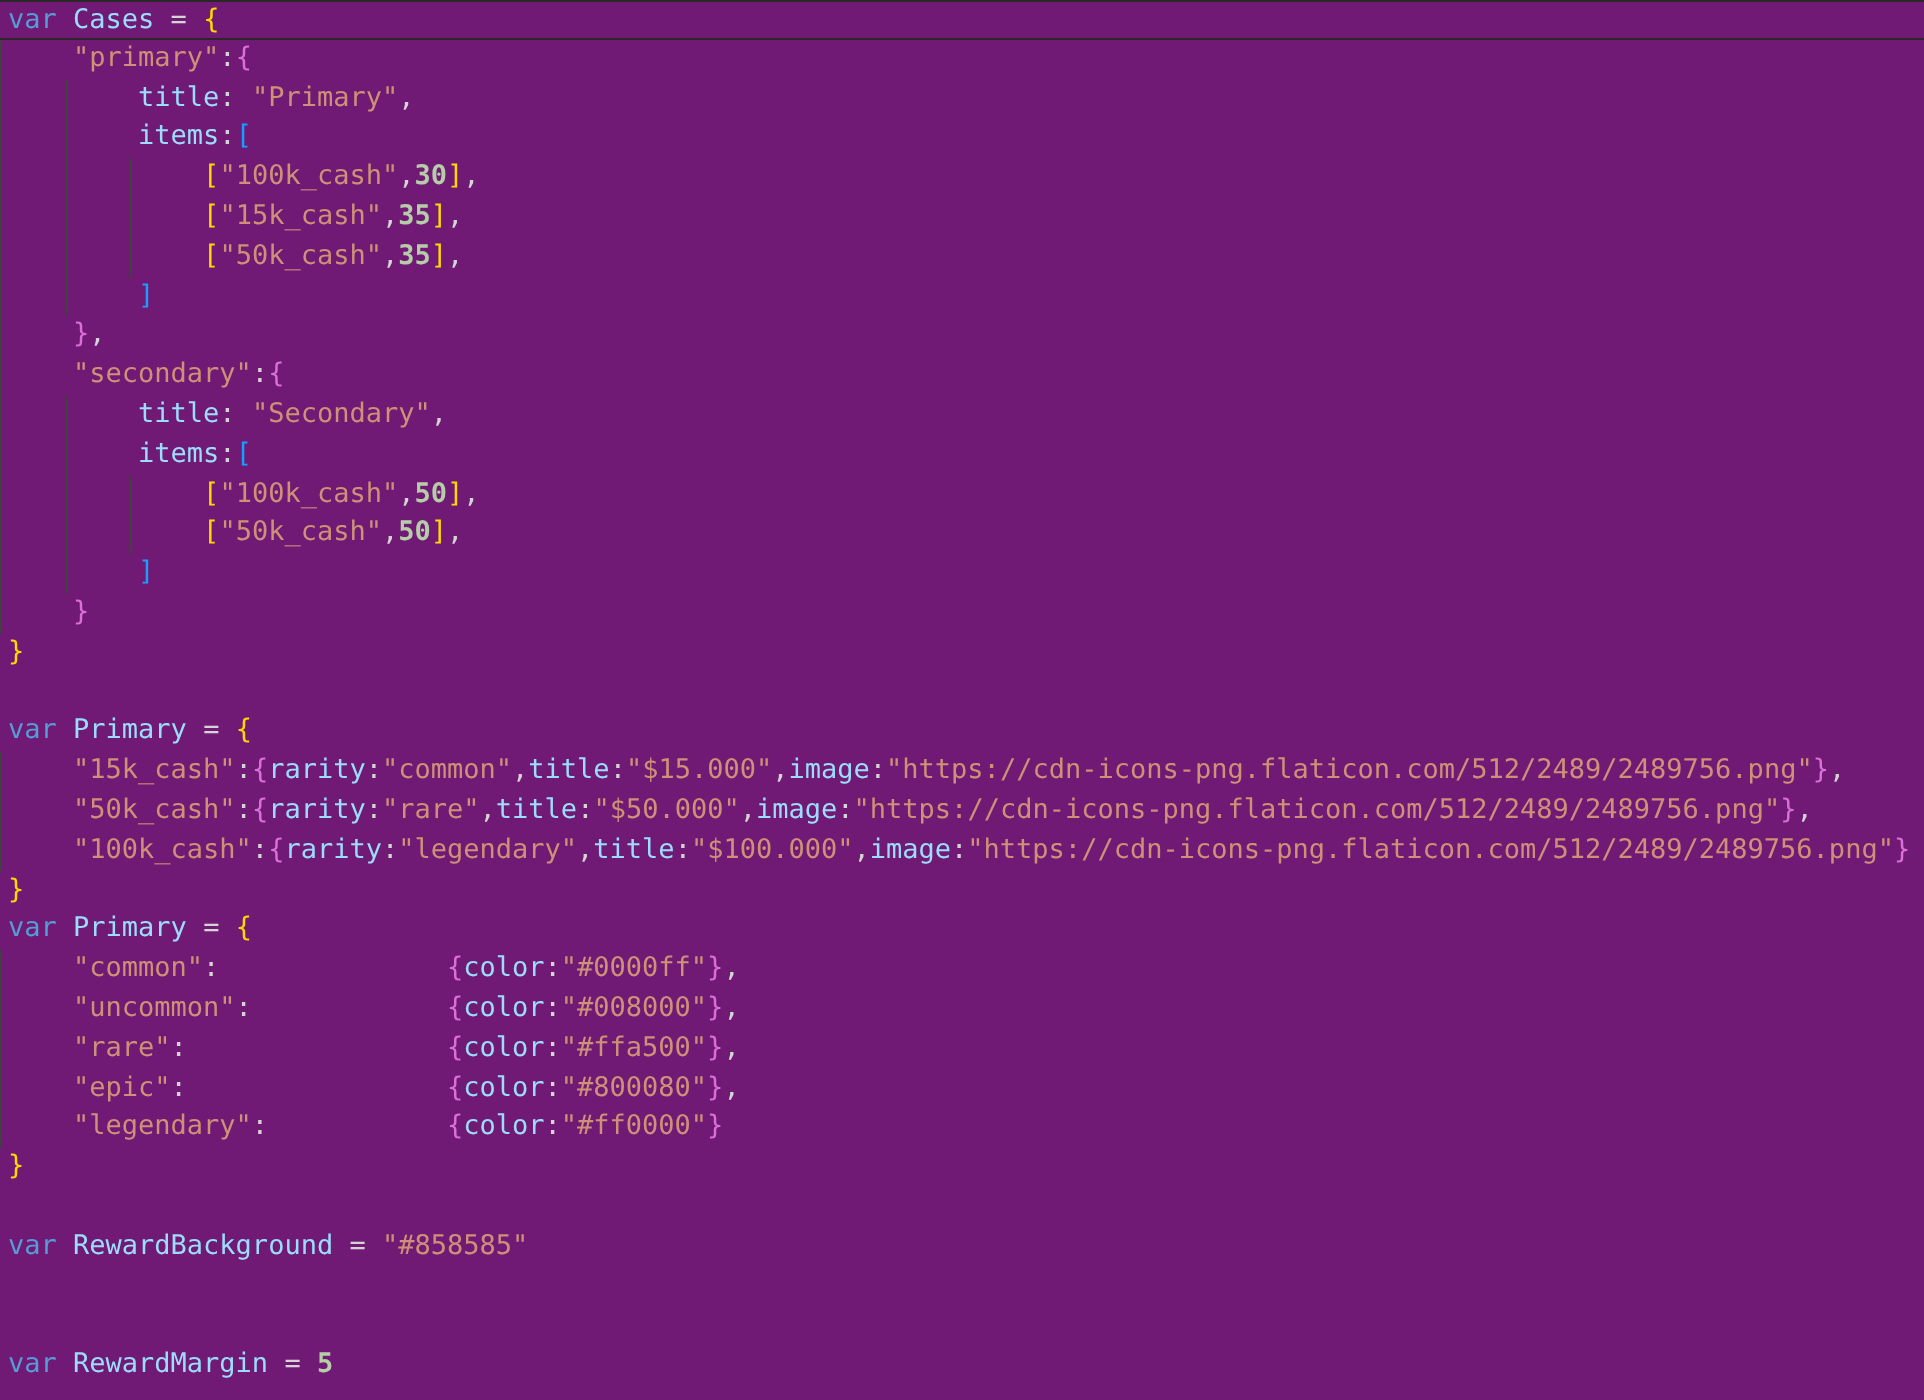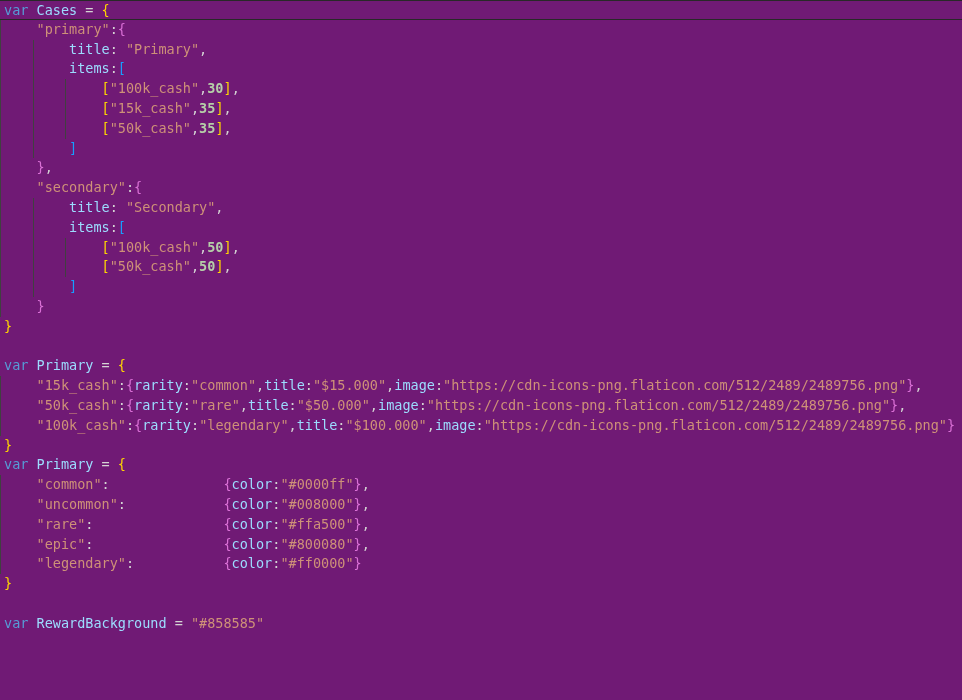--- a/index.html
+++ b/index.html
@@ -111,14 +111,15 @@
       <div class="line"><div class="guides"><div class="guide" style="left: 0px; background: rgb(64, 64, 64);"></div></div><span class="txt"><span class="t-plain">    </span><span class="t-str">"common"</span><span class="t-plain">:              </span><span class="t-b1">{</span><span class="t-var">color</span><span class="t-plain">:</span><span class="t-str">"#0000ff"</span><span class="t-b1">}</span><span class="t-plain">,</span></span></div>
       <div class="line"><div class="guides"><div class="guide" style="left: 0px; background: rgb(64, 64, 64);"></div></div><span class="txt"><span class="t-plain">    </span><span class="t-str">"uncommon"</span><span class="t-plain">:            </span><span class="t-b1">{</span><span class="t-var">color</span><span class="t-plain">:</span><span class="t-str">"#008000"</span><span class="t-b1">}</span><span class="t-plain">,</span></span></div>
       <div class="line"><div class="guides"><div class="guide" style="left: 0px; background: rgb(64, 64, 64);"></div></div><span class="txt"><span class="t-plain">    </span><span class="t-str">"rare"</span><span class="t-plain">:                </span><span class="t-b1">{</span><span class="t-var">color</span><span class="t-plain">:</span><span class="t-str">"#ffa500"</span><span class="t-b1">}</span><span class="t-plain">,</span></span></div>
       <div class="line"><div class="guides"><div class="guide" style="left: 0px; background: rgb(64, 64, 64);"></div></div><span class="txt"><span class="t-plain">    </span><span class="t-str">"epic"</span><span class="t-plain">:                </span><span class="t-b1">{</span><span class="t-var">color</span><span class="t-plain">:</span><span class="t-str">"#800080"</span><span class="t-b1">}</span><span class="t-plain">,</span></span></div>
       <div class="line"><div class="guides"><div class="guide" style="left: 0px; background: rgb(64, 64, 64);"></div></div><span class="txt"><span class="t-plain">    </span><span class="t-str">"legendary"</span><span class="t-plain">:           </span><span class="t-b1">{</span><span class="t-var">color</span><span class="t-plain">:</span><span class="t-str">"#ff0000"</span><span class="t-b1">}</span></span></div>
       <div class="line"><span class="txt"><span class="t-b0">}</span></span></div>
       <div class="line"><span class="txt"></span></div>
       <div class="line"><span class="txt"><span class="t-kw">var</span><span class="t-plain"> </span><span class="t-var">RewardBackground</span><span class="t-plain"> = </span><span class="t-str">"#858585"</span></span></div>
       <div class="line"><span class="txt"></span></div>
       <div class="line"><span class="txt"></span></div>
+      <div class="line"><span class="txt"><span class="t-kw">var</span><span class="t-plain"> </span><span class="t-var">RewardMargin</span><span class="t-plain"> = </span><span class="t-num">5</span></span></div>
     </div>
 </div>
 
 </body></html>

